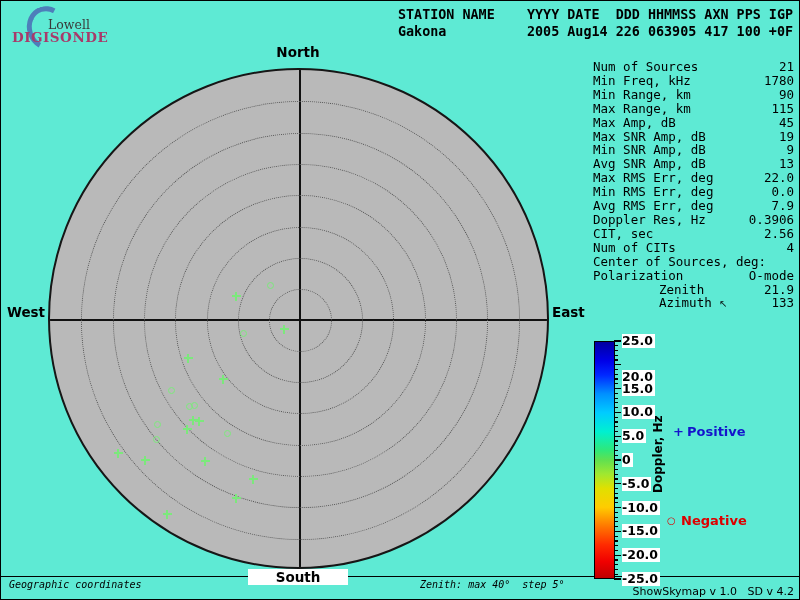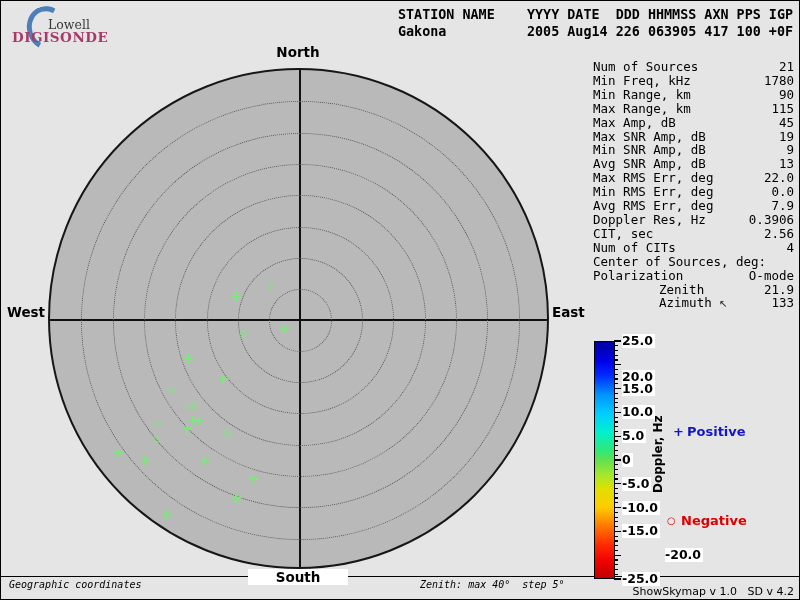--- a/index.html
+++ b/index.html
@@ -1,16 +1,16 @@
 <!DOCTYPE html>
 <html style="--marker: #7ce87c;"><head>
 <meta charset="utf-8">
 <style>
   html,body{margin:0;padding:0;background:#888;}
-  #frame{position:relative;width:798px;height:598px;background:#e5e5e5;border:1px solid #000;
+  #frame{position:relative;width:798px;height:598px;background:#5eead4;border:1px solid #000;
          font-family:"DejaVu Sans Mono",monospace;overflow:hidden;}
 
   
   #logo-crescent{position:absolute;left:26px;top:5px;width:30px;height:34px;border-radius:50%;
     border:5px solid transparent;border-left-color:#4d7fba;border-top-color:#4d7fba;
     transform:rotate(-18deg);}
   #logo-lowell{position:absolute;left:47px;top:16px;font-family:"DejaVu Serif",serif;
     font-size:12.5px;color:#3a3a3a;}
   #logo-digisonde{position:absolute;left:11px;top:28px;font-family:"DejaVu Serif",serif;
     font-weight:bold;font-size:13.5px;letter-spacing:.5px;color:#a83a6a;}
@@ -196,21 +196,21 @@
       <div class="cbtick major" style="top: -0.6px;"></div>
       <div class="cblabel" style="top: -7px;">25.0</div>
       <div class="cblabel" style="top: 29px; text-align: right;">20.0</div>
       <div class="cblabel" style="top: 40.6px;">15.0</div>
       <div class="cblabel" style="top: 64.4px;">10.0</div>
       <div class="cblabel" style="top: 88.2px;">5.0</div>
       <div class="cblabel" style="top: 112px;">0</div>
       <div class="cblabel" style="top: 135.8px;">-5.0</div>
       <div class="cblabel" style="top: 159.6px;">-10.0</div>
       <div class="cblabel" style="top: 183.4px;">-15.0</div>
-      <div class="cblabel" style="top: 207.2px; margin-left: 43px;">-20.0</div>
+      <div class="cblabel" style="top: 207.2px;">-20.0</div>
       <div class="cblabel" style="top: 231px;">-25.0</div>
     </div>
   <div id="doppler-axis-label">Doppler, Hz</div>
   <div class="legend" id="legend-positive" style="color: rgb(20, 20, 204);"><span class="lsym">+</span><span>Positive</span></div>
   <div class="legend" id="legend-negative" style="color: rgb(221, 0, 0);"><span class="lsym">○</span><span>Negative</span></div>
 
   <div id="footer-line"></div>
   <div class="footer-text" id="footer-left">Geographic coordinates</div>
   <div class="footer-text" id="footer-center">Zenith: max 40°  step 5°</div>
   <div id="footer-right">ShowSkymap v 1.0   SD v 4.2</div>

